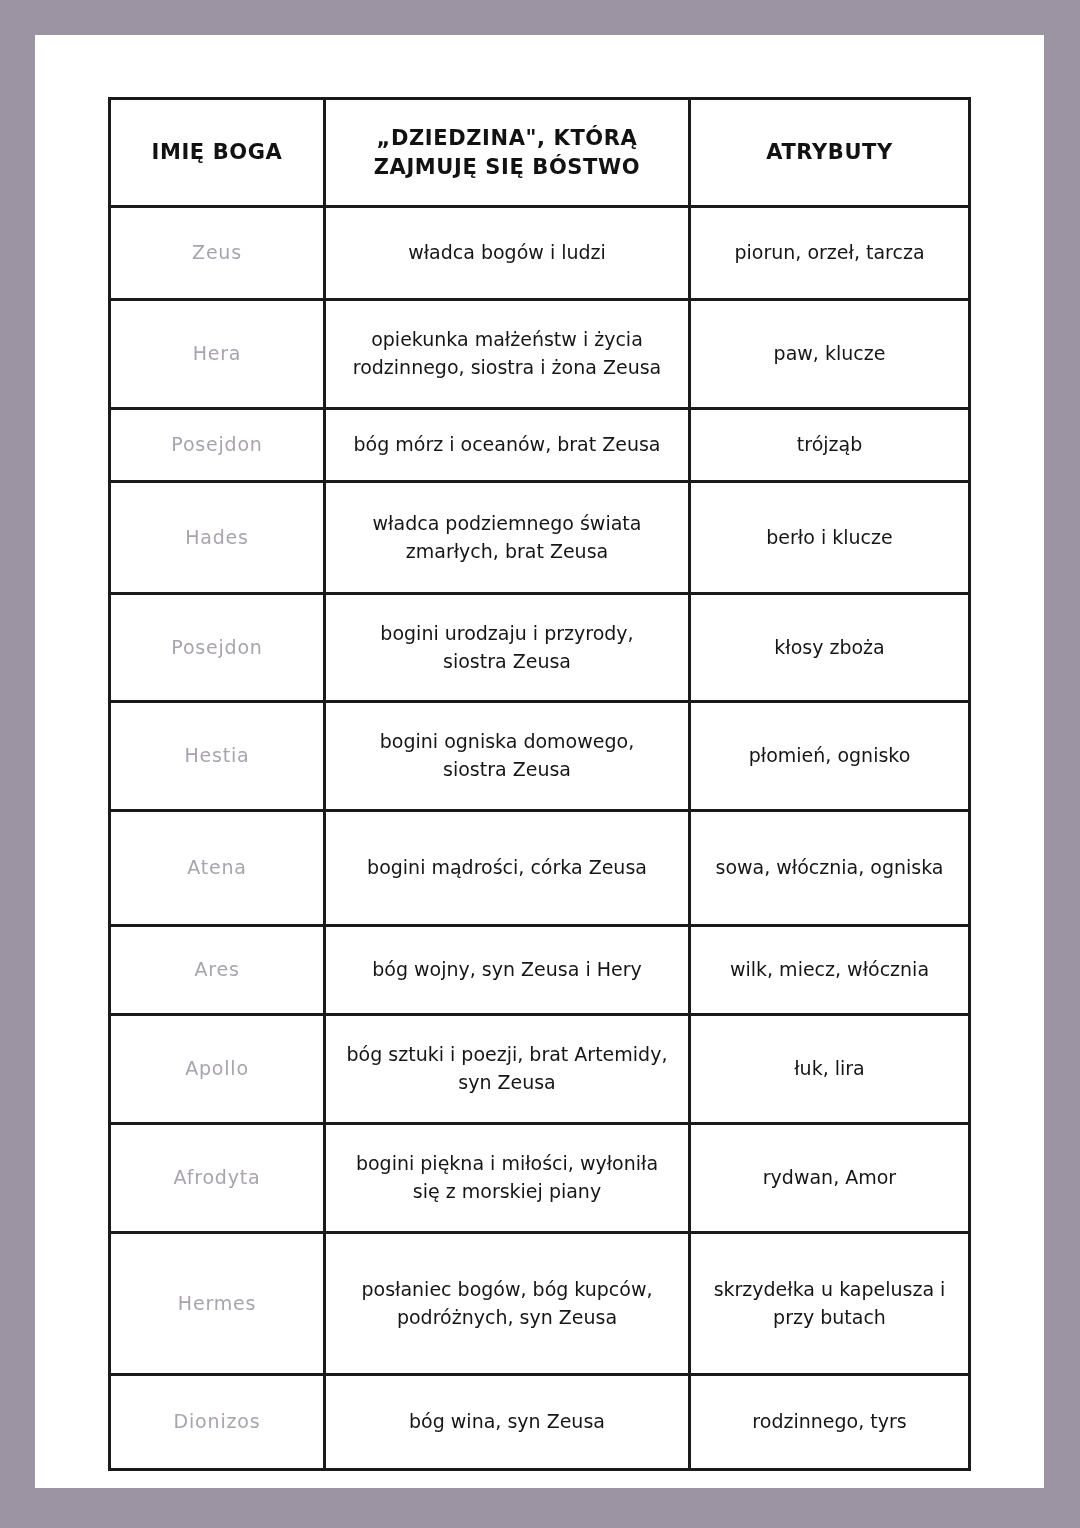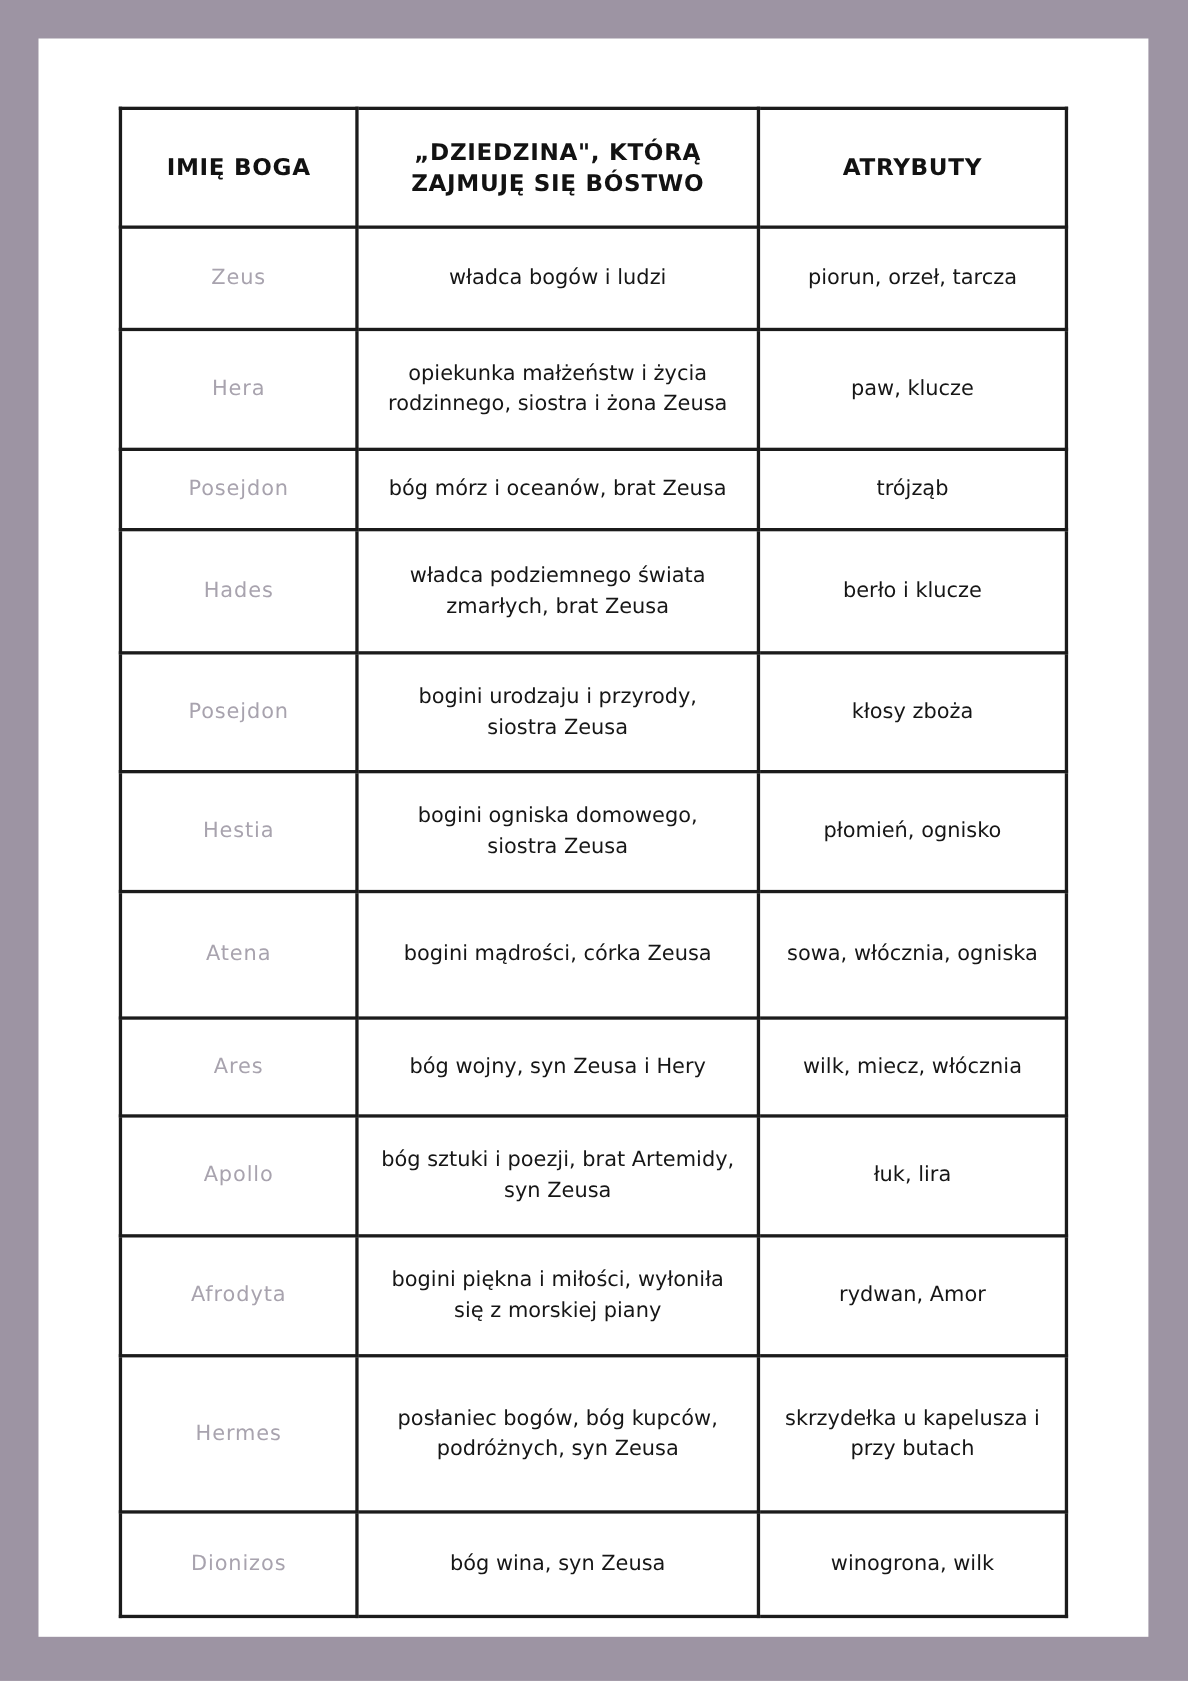--- a/index.html
+++ b/index.html
@@ -157,19 +157,19 @@
         <td class="god-attr">rydwan, Amor</td>
       </tr>
           <tr>
         <td class="god-name">Hermes</td>
         <td class="god-desc">posłaniec bogów, bóg kupców, podróżnych, syn Zeusa</td>
         <td class="god-attr">skrzydełka u kapelusza i przy butach</td>
       </tr>
           <tr>
         <td class="god-name">Dionizos</td>
         <td class="god-desc">bóg wina, syn Zeusa</td>
-        <td class="god-attr">winogrona, wilk</td>
+        <td class="god-attr">rodzinnego, tyrs</td>
       </tr>
         </tbody>
     </table>
 
   </div>
 </div>
 
 </body></html>

